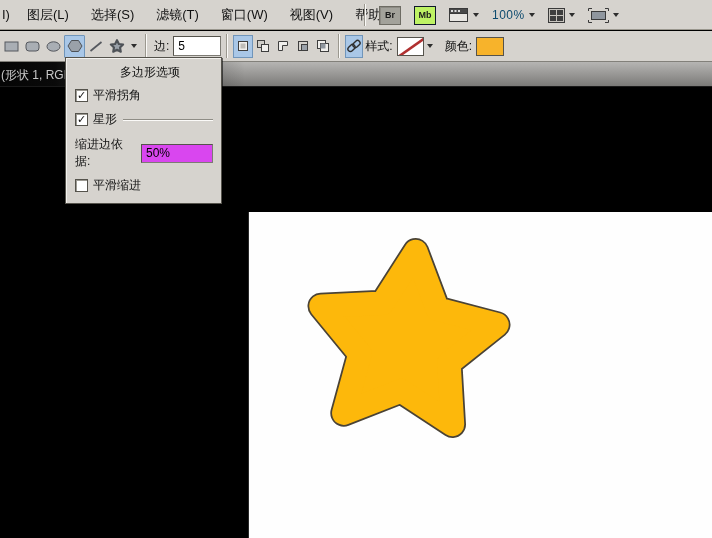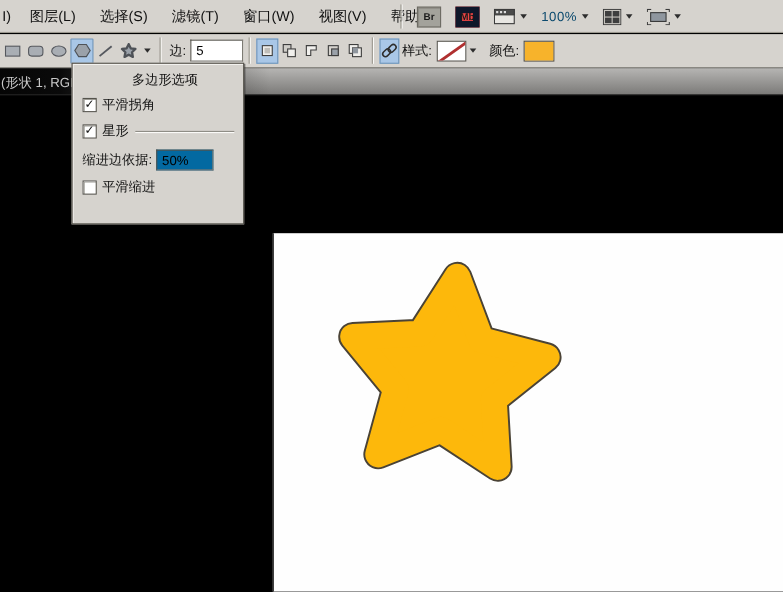--- a/index.html
+++ b/index.html
@@ -15,21 +15,21 @@
   }
   .menu-partial { width:16px; overflow:hidden; white-space:nowrap; padding-left:2px; }
   .menu-item { padding:0 11px; line-height:29px; white-space:nowrap; cursor:default; }
   .menu-right { position:absolute; left:364px; top:0; height:30px; display:flex; align-items:center; gap:13px; }
   .etched-sep { width:2px; height:22px; border-left:1px solid #9b988f; border-right:1px solid #fbfaf8; }
   .mini-app-btn {
     width:22px; height:19px; font-size:9px; font-weight:bold; color:#1a1a1a;
     display:flex; align-items:center; justify-content:center;
   }
   .btn-br { background:#a3a29b; border:1px solid #6e6c64; box-shadow:inset 1px 1px 0 #8d8b84;text-align:right; }
-  .btn-mb { background:#ef4444; border:6px solid #0f172a; }
+  .btn-mb { background:#bef264; border:1px solid #0f172a; }
   .icon-drop { display:flex; align-items:center; gap:4px; }
   .caret { width:0; height:0; border-left:3.5px solid transparent; border-right:3.5px solid transparent; border-top:4px solid #2d2d2d; }
   .zoom-text { font-size:12px; color:#0c4a6e; letter-spacing:0.5px; }
 
   
   .optionsbar {
     position:absolute; left:0; top:31px; width:712px; height:31px;
     background:#d6d3ce; border-bottom:1px solid #82807a;
     display:flex; align-items:center; padding:0 1px; font-size:12px; color:#111;
   }
@@ -89,21 +89,21 @@
   .groupline.right { flex:1; }
   .panel-title { padding:0 5px; white-space:nowrap; }
   .panel-row { display:flex; align-items:center; margin-top:8px; }
   .panel-row.cb { margin-top:7px; }
   .radius-input {
     width:56px; height:19px; margin-left:5px; background:#fff;
     border:1px solid #7d7b74; border-top-color:#55534c; border-left-color:#55534c;
     font-size:12px; padding:1px 3px; font-family:"Liberation Sans","DejaVu Sans",sans-serif;
   }
   .indent-input {
-    width:52px; height:19px; margin-left:4px; background:#0369a1;
+    width:72px; height:19px; margin-left:4px; background:#d946ef;
     border:1px solid #7d7b74; border-top-color:#55534c; border-left-color:#55534c;
     font-size:12px; padding:1px 4px; font-family:"Liberation Sans","DejaVu Sans",sans-serif;
   }
   .checkbox {
     width:13px; height:13px; background:#fff; border:1px solid #55534c;
     box-shadow:inset 1px 1px 0 #9c9a93;
     display:flex; align-items:center; justify-content:center;
     font-size:11px; font-weight:bold; color:#111; line-height:1; margin-right:5px;
   }
   .cb-label { white-space:nowrap;text-align:center; }

